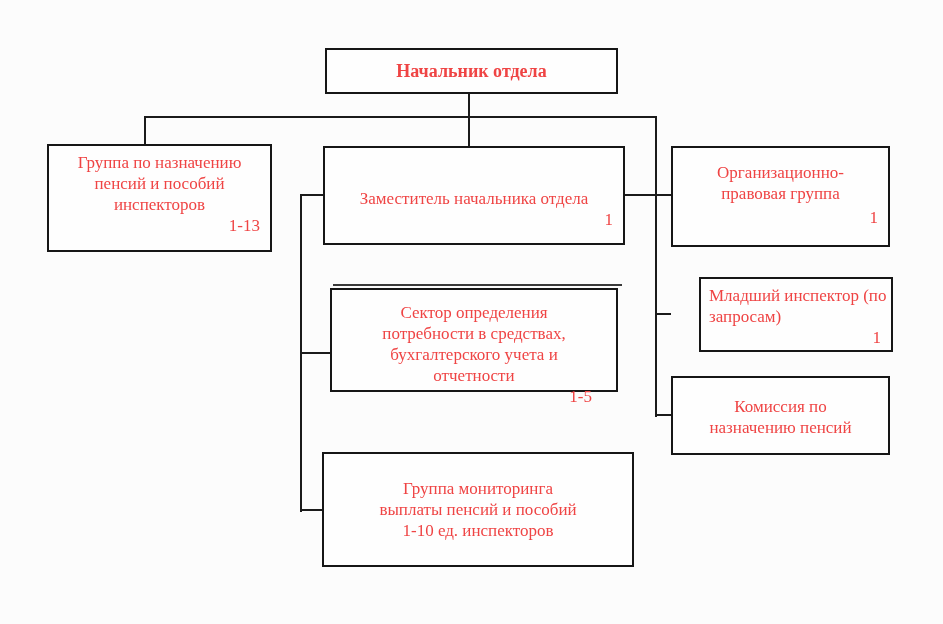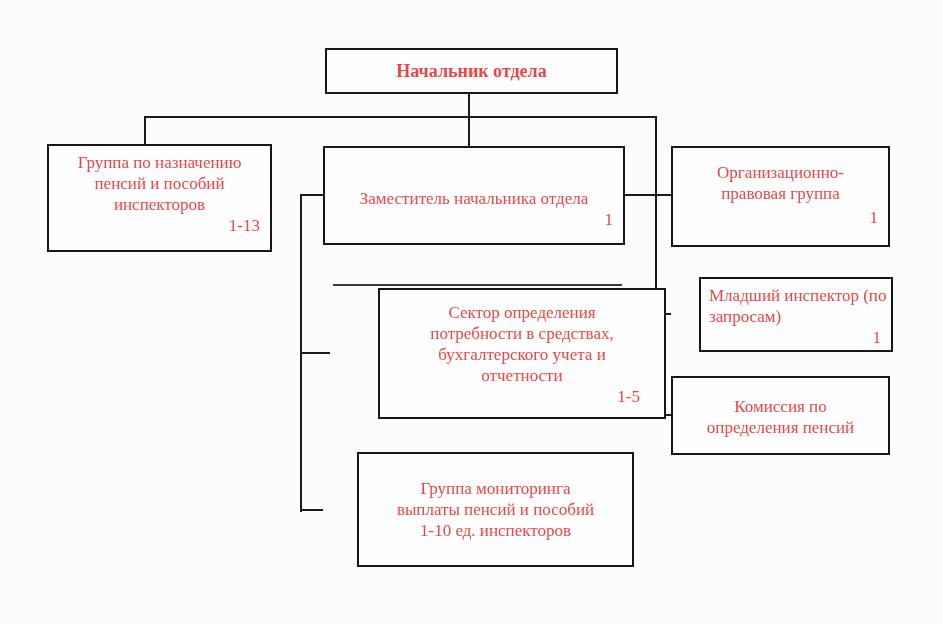--- a/index.html
+++ b/index.html
@@ -97,30 +97,30 @@
   </div>
 
   <div class="box junior" style="left:671px; top:277px; width:194px; height:75px;margin-left:28px;">
     <div class="label">Младший инспектор (по
 запросам)</div>
     <div class="count">1</div>
   </div>
 
   <div class="box commission" style="left:671px; top:376px; width:219px; height:79px;">
     <div class="label">Комиссия по
-определения пенсий</div>
+назначению пенсий</div>
   </div>
 
-  <div class="box sector" style="left:330px; top:288px; width:288px; height:131px;margin-left:48px;">
+  <div class="box sector" style="left:330px; top:288px; width:288px; height:104px;">
     <div class="label">Сектор определения
 потребности в средствах,
 бухгалтерского учета и
 отчетности</div>
     <div class="count">1-5</div>
   </div>
 
-  <div class="box monitoring" style="left:322px; top:452px; width:277px; height:115px;margin-left:35px;">
+  <div class="box monitoring" style="left:322px; top:452px; width:312px; height:115px;">
     <div class="label">Группа мониторинга
 выплаты пенсий и пособий
 1-10 ед. инспекторов</div>
   </div>
 
 </div>
 
 </body></html>

